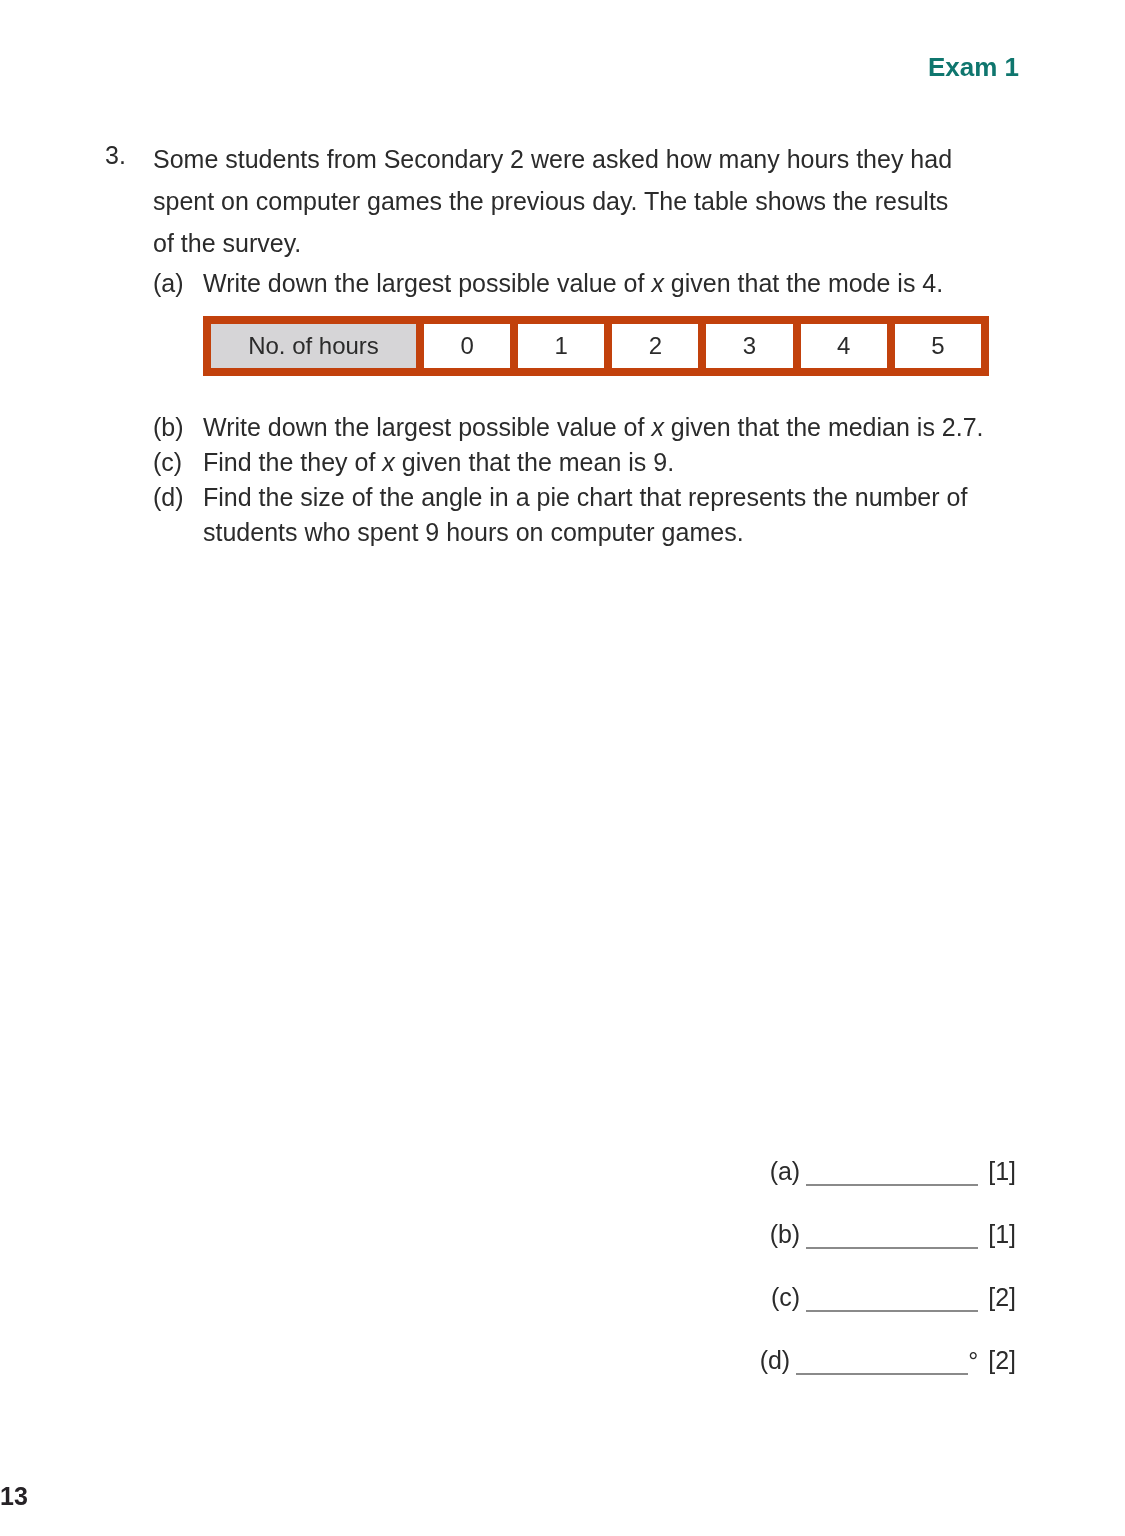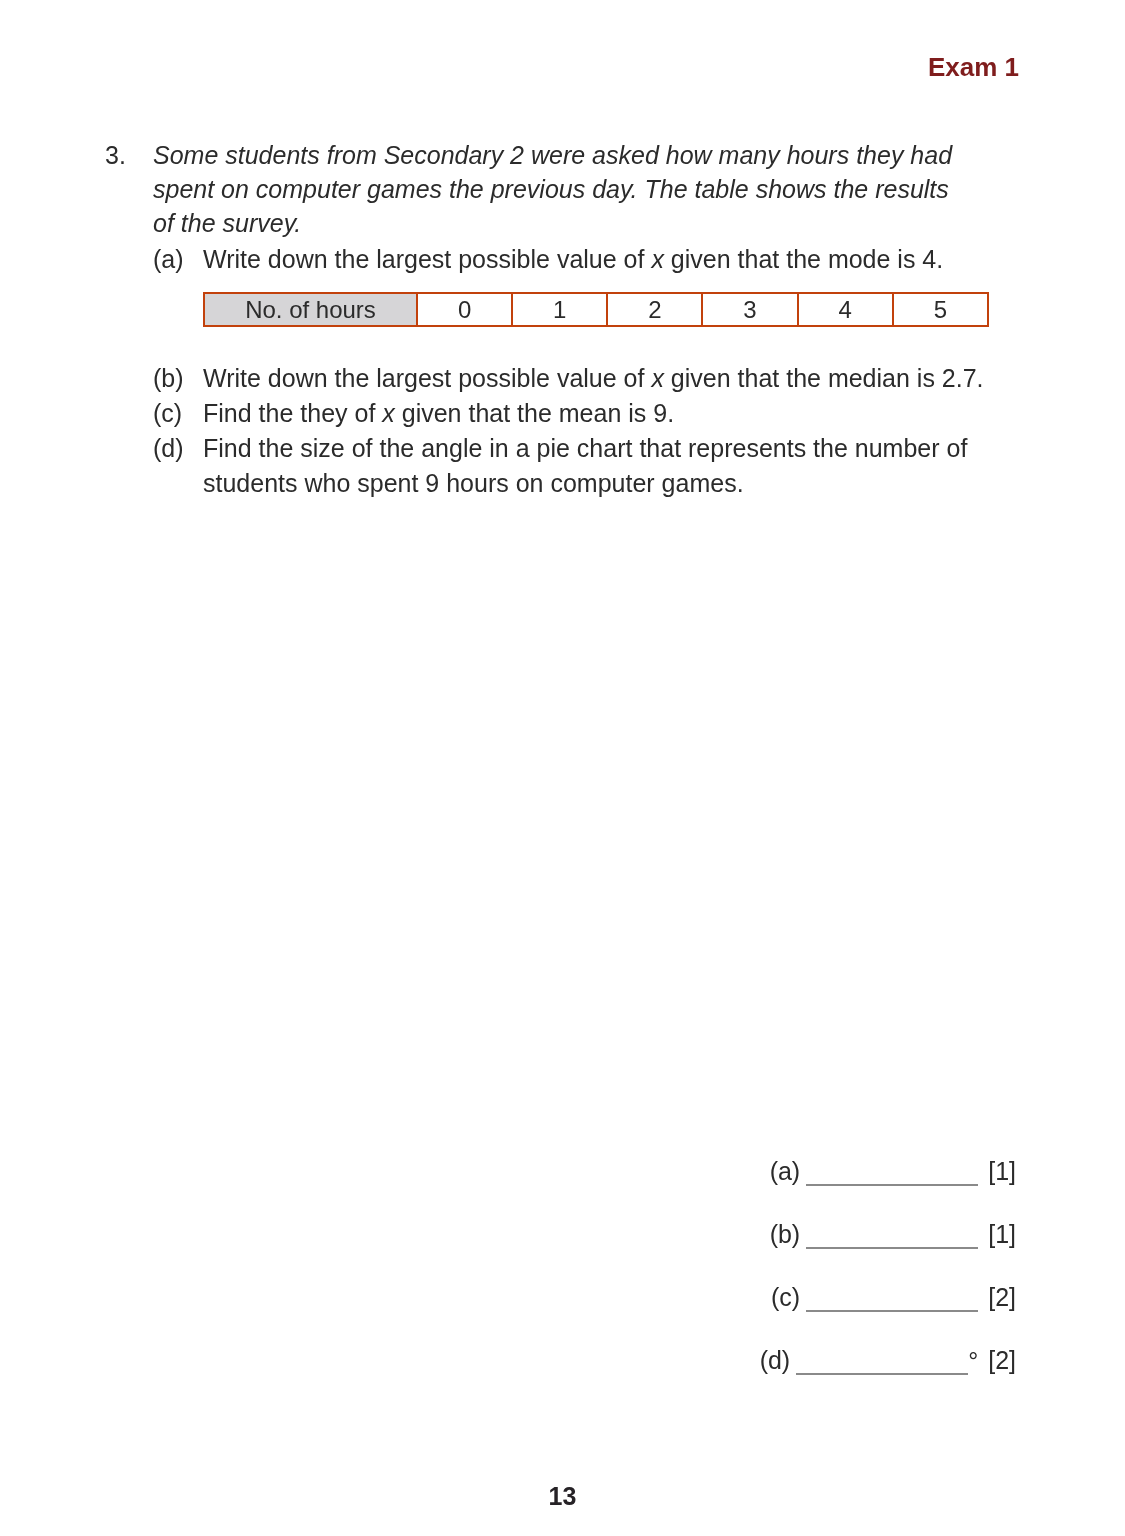--- a/index.html
+++ b/index.html
@@ -16,43 +16,42 @@
     overflow: hidden;
   }
 
   
   .exam-label {
     position: absolute;
     top: 52px;
     right: 106px;
     font-size: 26px;
     font-weight: bold;
-    color: #7f1d1d;
+    color: #0f766e;
   }
 
   
   .question {
     position: absolute;
     top: 138px;
     left: 105px;
     width: 920px;
   }
   .q-row { display: flex; }
   .q-num {
     width: 48px;
     flex: 0 0 48px;
     font-size: 25px;
     line-height: 34px;
   }
   .q-body { flex: 1; }
   .q-intro {
     font-size: 25px;
-    line-height: 34px;
+    line-height: 42px;
     width: 800px;
-    font-style: italic;
   }
   .part-row {
     display: flex;
     font-size: 25px;
     line-height: 35px;
   }
   .part-row.first { margin-top: 2px; }
   .part-label {
     width: 50px;
     flex: 0 0 50px;
@@ -61,22 +60,22 @@
   .var { font-style: italic; }
 
   
   .data-table {
     border-collapse: collapse;
     table-layout: fixed;
     width: 786px;
     margin: 15px 0 0 50px;
   }
   .data-table td {
-    border: 2px solid #c2410c;
-    height: 33px;
+    border: 8px solid #c2410c;
+    height: 52px;
     text-align: center;
     vertical-align: middle;
     font-size: 24px;
     background: #ffffff;
   }
   .data-table td.rowhead {
     background: #d6d5d7;
     width: 213px;
   }
   .parts-after { margin-top: 34px; }
@@ -110,21 +109,20 @@
     padding-top: 6px;
   }
   .ans-marks { margin-left: 10px; }
 
   
   .page-number {
     position: absolute;
     top: 1482px;
     left: 0;
     width: 100%;
-    text-align: center;
     font-size: 25px;
     font-weight: bold;
     color: #262226;
   }
 </style>
 </head>
 <body>
 
 <div class="page">
 

